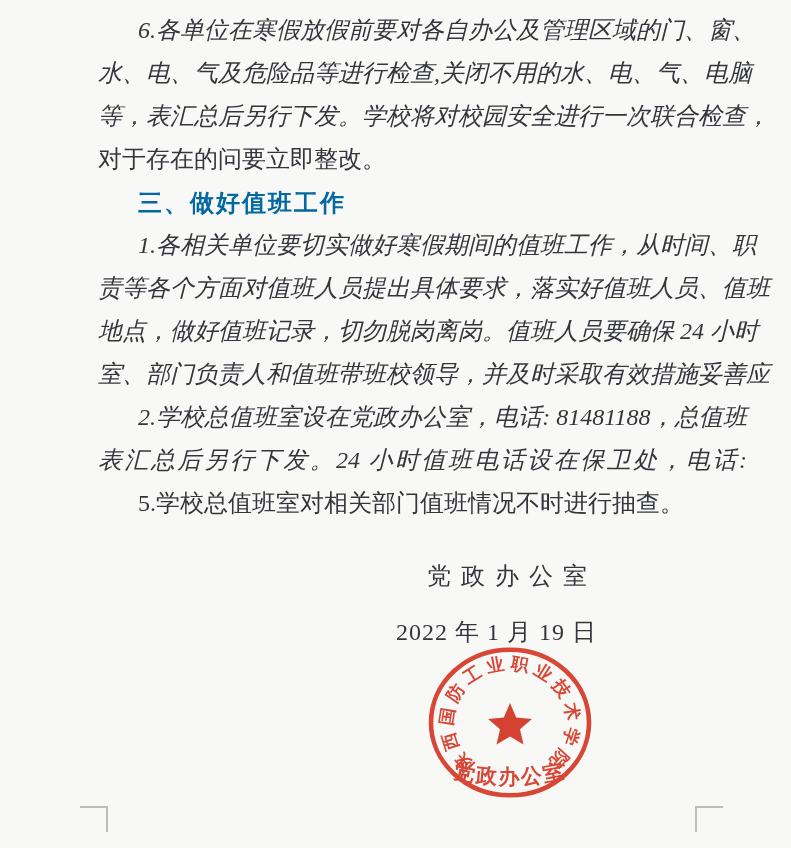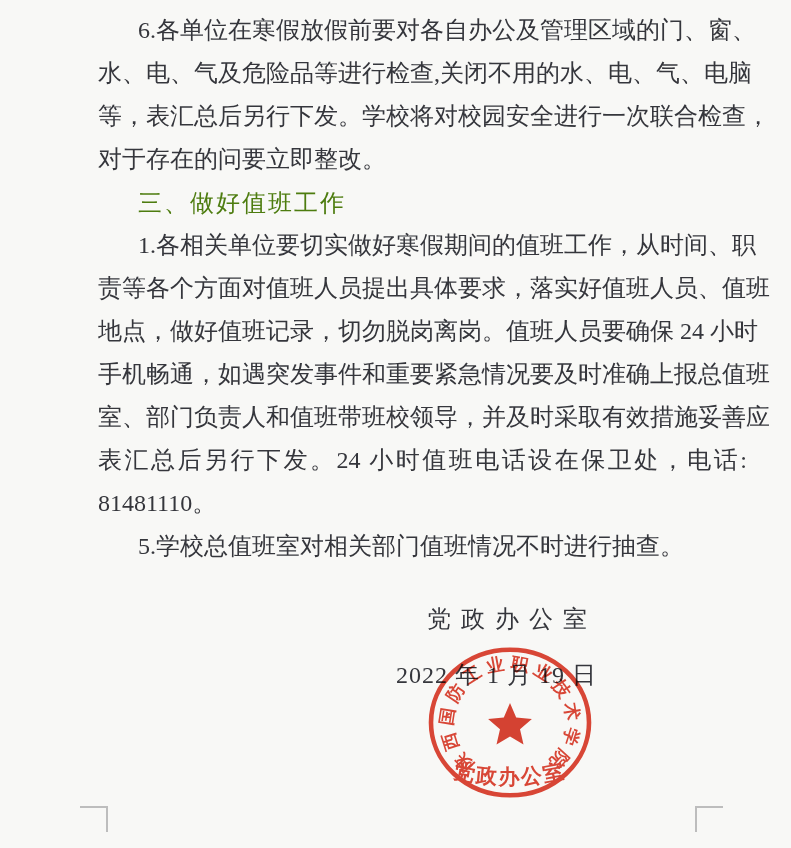--- a/index.html
+++ b/index.html
@@ -15,26 +15,27 @@
     position:absolute;left:98px;top:9px;width:649px;
   }
   .line{
     height:43px;line-height:43px;font-size:24px;
     white-space:nowrap;
   }
   .j{
     text-align:justify;
     text-align-last:justify;
     text-justify:inter-ideograph;
+    font-style:italic;
   }
   .indent{padding-left:40px;}
   .heading{
-    font-weight:normal;
+    font-weight:bold;
     font-family:"Liberation Sans","DejaVu Sans",sans-serif;
-    color:#4d7c0f;
+    color:#0369a1;
     letter-spacing:2px;
   }
   .sig{
     margin-top:30px;
     text-align:right;
     padding-right:150px;
     letter-spacing:10px;
   }
   .date{
     margin-top:13px;
@@ -67,24 +68,23 @@
 
 <div class="text-block">
   <div class="line j indent">6.各单位在寒假放假前要对各自办公及管理区域的门、窗、</div>
   <div class="line j">水、电、气及危险品等进行检查,关闭不用的水、电、气、电脑</div>
   <div class="line j">等，表汇总后另行下发。学校将对校园安全进行一次联合检查，</div>
   <div class="line">对于存在的问要立即整改。</div>
   <div class="line indent heading">三、做好值班工作</div>
   <div class="line j indent">1.各相关单位要切实做好寒假期间的值班工作，从时间、职</div>
   <div class="line j">责等各个方面对值班人员提出具体要求，落实好值班人员、值班</div>
   <div class="line j">地点，做好值班记录，切勿脱岗离岗。值班人员要确保 24 小时</div>
-  <div class="line j">手机畅通，如遇突发事件和重要紧急情况要及时准确上报总值班</div>
   <div class="line j">室、部门负责人和值班带班校领导，并及时采取有效措施妥善应</div>
+  <div class="line j indent">2.学校总值班室设在党政办公室，电话: 81481188，总值班</div>
   <div class="line j">表汇总后另行下发。24 小时值班电话设在保卫处，电话:</div>
-  <div class="line">81481110。</div>
   <div class="line indent">5.学校总值班室对相关部门值班情况不时进行抽查。</div>
 
   <div class="line sig">党政办公室</div>
   <div class="line date">2022 年 1 月 19 日</div>
 </div>
 
 <svg class="seal" viewBox="0 0 164 151" aria-hidden="true">
   <ellipse cx="82" cy="75.5" rx="79" ry="72.8" fill="none" stroke="#dc3a28" stroke-width="4.6"></ellipse>
   <defs>
     <path id="sealArc" d="M 47.7 117.8 A 57 53 0 1 1 116.3 117.8" fill="none"></path>

